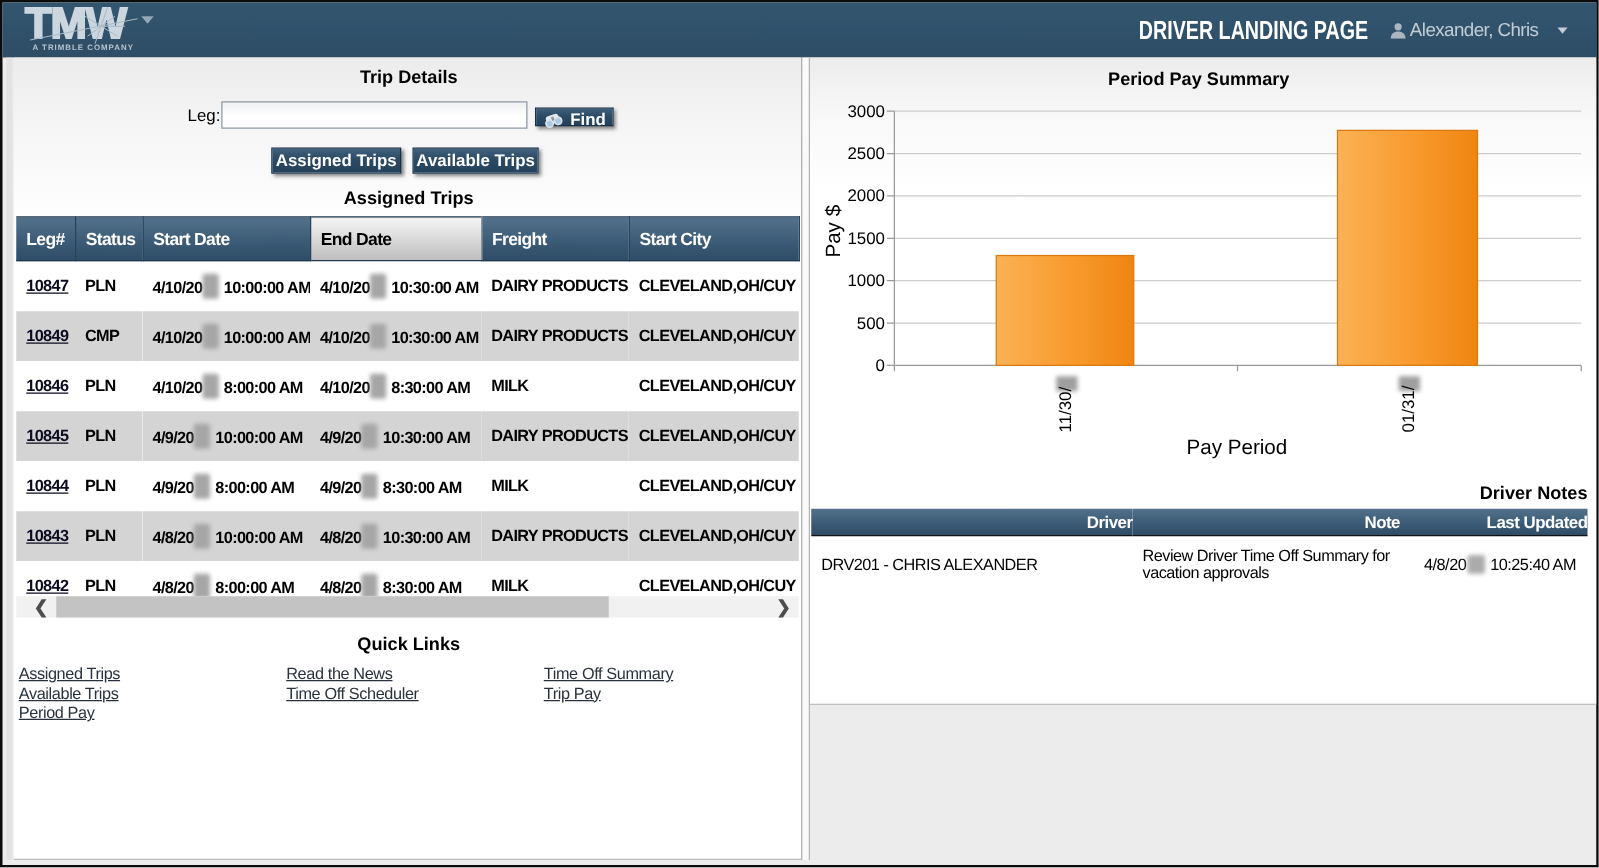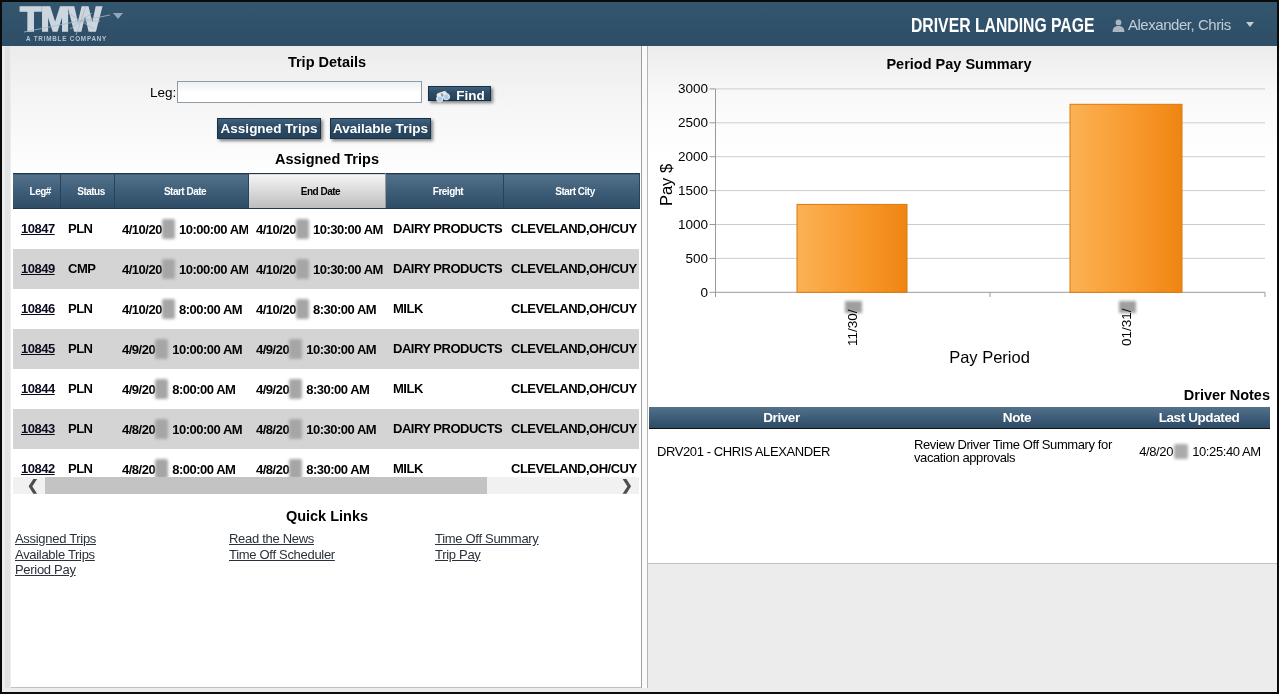--- a/index.html
+++ b/index.html
@@ -28,21 +28,21 @@
 #leglab { position:absolute; left:139px; top:5px; width:24px; text-align:right; font-size:13.5px; color:#000; }
 #leginp { position:absolute; left:166px; top:1px; width:245px; height:22px; border:1px solid #8e9aa5; background:linear-gradient(180deg,#eef0f1 0%,#ffffff 55%); }
 .btn { position:absolute; background:linear-gradient(180deg,#40607c 0%,#2c4a64 45%,#24425c 100%); border:1px solid #16304a; color:#fff; font-weight:bold; font-size:13.5px; text-align:center; box-shadow:2px 2px 3px rgba(90,90,90,.75); }
 #findbtn { left:417px; top:6px; width:63px; height:15px; line-height:18px;text-align:center; }
 #findbtn svg { vertical-align:-3px; margin-right:5px; }
 #abtn { left:206px; top:72px; width:104px; height:21px; line-height:19px; }
 #vbtn { left:319px; top:72px; width:101px; height:21px; line-height:19px; }
 #athead { left:0; top:105px; width:632px; text-align:center; }
 
 #attab { position:absolute; left:2px; top:127px; width:626px; border-collapse:collapse; table-layout:fixed; font-size:13px; letter-spacing:-0.5px; color:#000; }
-#attab th { background:linear-gradient(180deg,#53718a 0%,#3c5b76 55%,#2e4c66 100%); color:#fff; font-size:10px; font-weight:bold; text-align:center; padding:0 0 0 8px; height:35px; border-top:1px solid #1d3850; border-bottom:1px solid #1d3850; border-right:1px solid #27435c; }
+#attab th { background:linear-gradient(180deg,#53718a 0%,#3c5b76 55%,#2e4c66 100%); color:#fff; font-size:14px; font-weight:bold; text-align:left; padding:0 0 0 8px; height:35px; border-top:1px solid #1d3850; border-bottom:1px solid #1d3850; border-right:1px solid #27435c; }
 #attab th.sel { background:linear-gradient(180deg,#f5f5f5 0%,#d9d9d9 50%,#bdbdbd 100%); color:#000; border-right:1px solid #9a9a9a; }
 #attab td { padding:0 0 0 8px; height:40px; white-space:nowrap; overflow:hidden;font-weight:bold; }
 #attab tr.g td { background:#d4d4d4; }
 #attab a { color:#0b0b20; }
 .blob { display:inline-block; width:13px; height:20px; margin:0 1px 0 0; background:#a6a6a6; border-radius:2px; filter:blur(1.6px); vertical-align:-5px; }
 .blob2 { display:inline-block; width:14px; height:15px; margin:0 1px; background:#ababab; border-radius:2px; filter:blur(1.6px); vertical-align:-3px; }
 
 #sbar { position:absolute; left:2px; top:431px; width:626px; height:17px; background:#f1f1f1; }
 #sbar .thumb { position:absolute; left:32px; top:0; width:442px; height:17px; background:#c3c3c3; }
 #sbar .ar { position:absolute; top:0px; font-size:14px; font-weight:bold; color:#4d4d4d; line-height:17px; }
@@ -55,21 +55,21 @@
 .ql a { color:#29323c; }
 #ql1 { left:4px; top:485px; }
 #ql2 { left:218px; top:485px; }
 #ql3 { left:424px; top:485px; }
 
 #ppshead { left:0; top:10px; width:622px; text-align:center; font-size:14.5px; }
 #dnhead { left:0; top:341px; width:622px; text-align:right; font-size:14.5px; }
 #chart { position:absolute; left:0; top:14px; }
 
 #dntab { position:absolute; left:1px; top:361px; width:621px; border-collapse:collapse; table-layout:fixed; font-size:13px; letter-spacing:-0.4px; color:#000; }
-#dntab th { background:linear-gradient(180deg,#53718a 0%,#3c5b76 55%,#2e4c66 100%); color:#fff; font-size:13.5px; font-weight:bold; text-align:center; padding:0 0 0 8px; height:21px; border-bottom:1px solid #111; }
+#dntab th { background:linear-gradient(180deg,#53718a 0%,#3c5b76 55%,#2e4c66 100%); color:#fff; font-size:13.5px; font-weight:bold; text-align:right; padding:0 0 0 8px; height:21px; border-bottom:1px solid #111; }
 #dntab td { vertical-align:middle; padding:0 0 0 8px; height:46px; }
 </style>
 </head>
 <body>
 <div id="page">
   <div id="hdr">
     <div id="logo">
       <div class="tmw">TMW</div>
       <svg width="110" height="40" style="position:absolute;left:0;top:0">
         <g stroke="#a9b9c6" stroke-width="0.8" fill="none">

